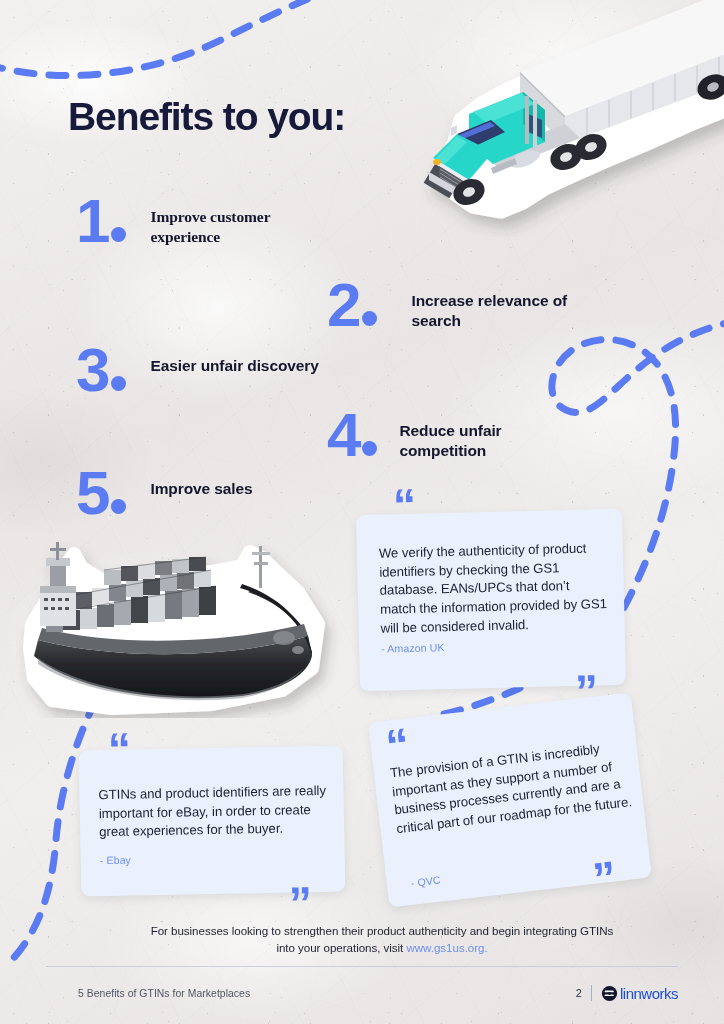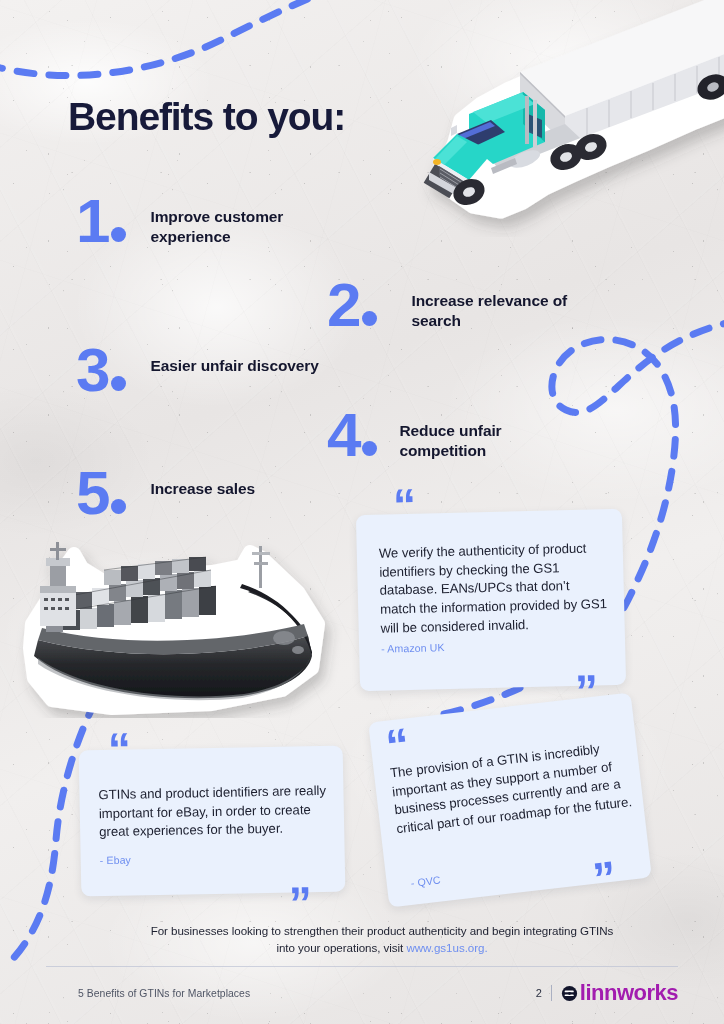--- a/index.html
+++ b/index.html
@@ -81,21 +81,21 @@
     background:#5b7bf2; margin-left:3px; margin-bottom:5px;
     flex:none;
   }
   .btext{
     font-size:15.5px; font-weight:bold; line-height:1.32;
     color:#14162e; letter-spacing:-.1px;
     padding-top:11px;
   }
 
   .b1{ left:76px;  top:196px; }
-  .b1 .btext{ margin-left:24px; width:185px; }
+  .b1 .btext{ margin-left:24px; width:185px;font-family:Liberation Serif, serif; }
   .b2{ left:327px; top:280px; }
   .b2 .btext{ margin-left:34px; width:200px; }
   .b3{ left:76px;  top:345px; }
   .b3 .btext{ margin-left:24px; width:175px; }
   .b4{ left:327px; top:410px; }
   .b4 .btext{ margin-left:22px; width:180px; }
   .b5{ left:76px;  top:468px; }
   .b5 .btext{ margin-left:24px; width:185px; }
 
   
@@ -176,21 +176,21 @@
   .foot{
     position:absolute; left:46px; top:980px; width:632px; height:26px;
     display:flex; align-items:center; justify-content:space-between; z-index:9;
   }
   .foot-title{ font-size:10.4px; color:#4f5565; letter-spacing:.05px;padding-left:32px; }
   .foot-right{ display:flex; align-items:center; gap:9px; }
   .foot-page{ font-size:11px; color:#2a2f40; }
   .foot-sep{ width:1px; height:16px; background:#aab0c2; }
   .brand{ display:flex; align-items:center; gap:2px; }
   .brand-name{
-    font-size:22px; font-weight:bold; color:#a21caf;
+    font-size:15px; font-weight:normal; color:#1d4ed8;
     letter-spacing:-.5px;
   }
 </style>
 </head>
 <body>
 
 <div class="page">
 
   <div class="paper-tex"></div>
   <div class="paper-creases"></div>
@@ -437,21 +437,21 @@
       <span class="bdot"></span>
     </div>
     <div class="btext">Reduce unfair competition</div>
   </div>
 
   <div class="benefit b5">
     <div class="bnum">
       <span>5</span>
       <span class="bdot"></span>
     </div>
-    <div class="btext">Increase sales</div>
+    <div class="btext">Improve sales</div>
   </div>
 
   <div class="qcard card-amazon">
     <div class="qtext">We verify the authenticity of product identifiers by checking the GS1 database. EANs/UPCs that don’t match the information provided by GS1 will be considered invalid.</div>
     <div class="qattr">- Amazon UK</div>
   </div>
   <div class="qmark qm-amazon-open">“</div>
   <div class="qmark qm-amazon-close">”</div>
 
   <div class="qcard card-ebay">

